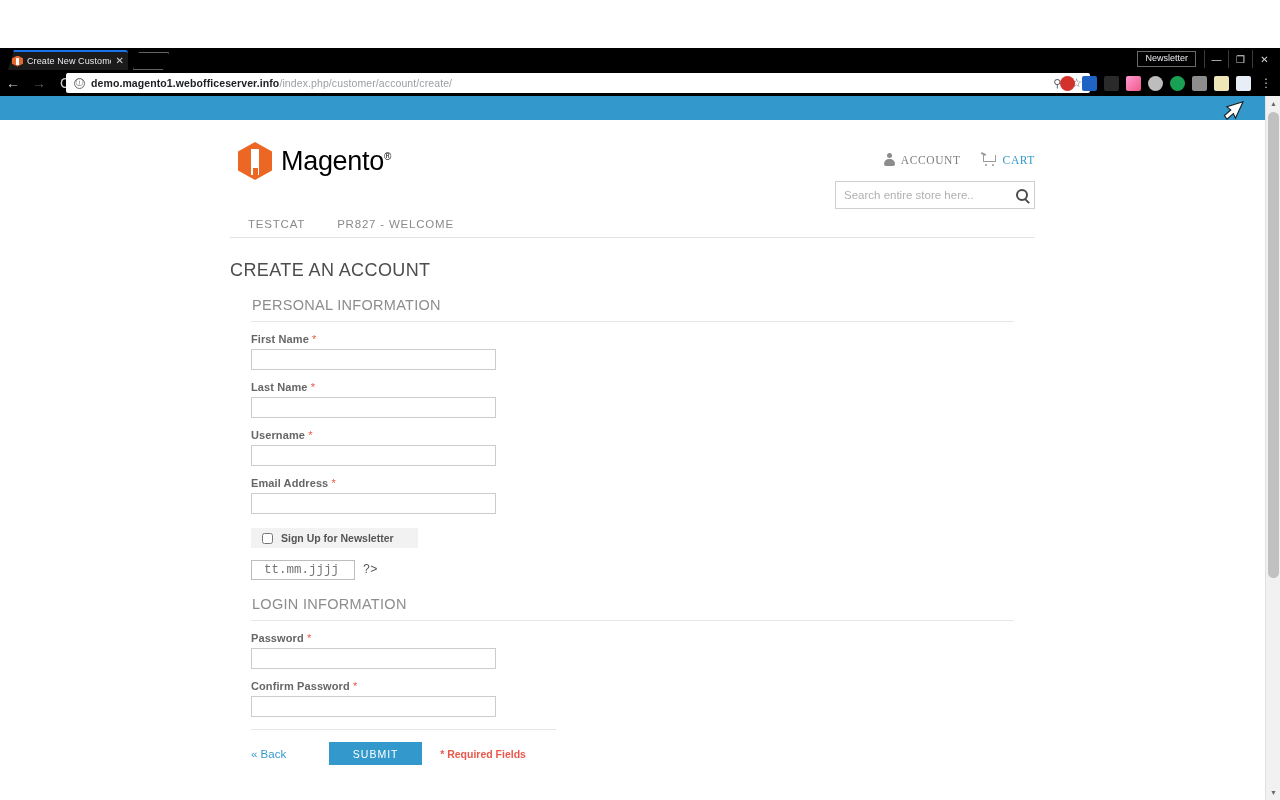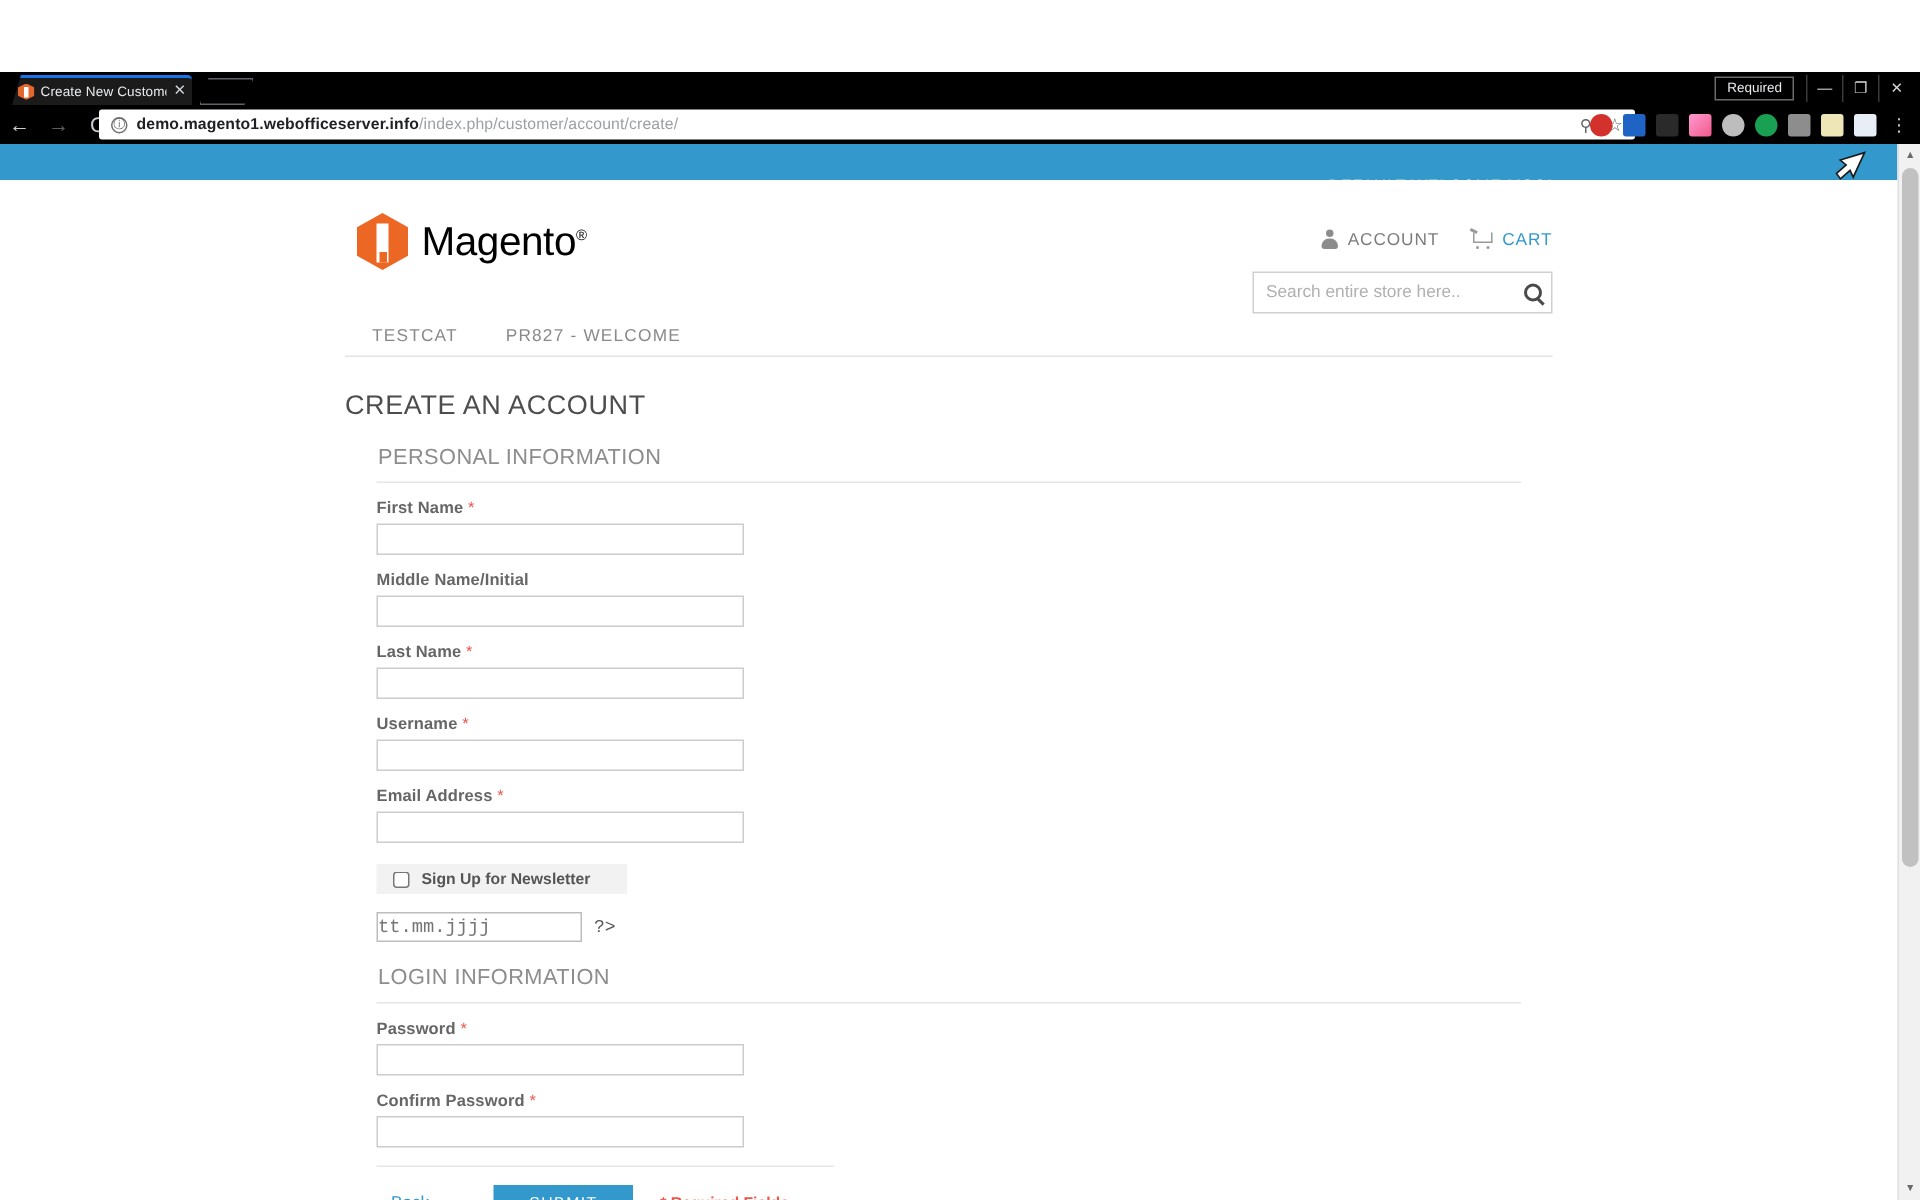--- a/index.html
+++ b/index.html
@@ -122,21 +122,21 @@
   .logo-mark .notch {
     position:absolute; left: 14.5px; top: 26px; width: 5px; height: 7px; background: #ec6723;
   }
   .logo-text { font-size: 27px; color: #000000; letter-spacing: -.3px; font-weight: 400; }
   .logo-text sup { font-size: 10px; vertical-align: super; }
 
   .top-links {
     position: absolute; right: 0; top: 33px;
     display: flex; align-items: center; gap: 20px;
   }
-  .top-link { display: flex; align-items: center; gap: 6px; font-size: 11.5px; letter-spacing: .6px; }
+  .top-link { display: flex; align-items: center; gap: 6px; font-size: 11.5px; letter-spacing: .6px; font-family: Liberation Serif, serif; }
   .top-link.account { color: #7d7d7d; }
   .top-link.cart { color: #3399cc; }
   .person-icon { width: 11px; height: 13px; position: relative; }
   .person-icon::before {
     content:""; position:absolute; left:3px; top:0; width:5px; height:5px;
     border-radius:50%; background:#8c8c8c;
   }
   .person-icon::after {
     content:""; position:absolute; left:0; top:6px; width:11px; height:7px;
     border-radius: 5px 5px 2px 2px; background:#8c8c8c;
@@ -205,23 +205,23 @@
     padding: 0 5px; color: #333;
   }
   .newsletter-row {
     margin-top: 14px; width: 167px; height: 20px; background: #f2f2f2;
     display: flex; align-items: center; gap: 8px; padding-left: 11px;
   }
   .newsletter-row input { width: 11px; height: 11px; margin:0; }
   .newsletter-row span { font-size: 10.5px; color: #555; font-weight: 700; }
   .dob-row { margin-top: 12px; display: flex; align-items: center; gap: 8px; }
   .dob-row input {
-    width: 137px; height: 20px; border: 1px solid #bdbdbd; background:#fff;
+    width: 104px; height: 20px; border: 1px solid #bdbdbd; background:#fff;
     font-family: "Liberation Mono", monospace; font-size: 12.5px; color: #333;
-    padding: 0 0; outline: none;
+    padding: 0 12px; outline: none;
   }
   .php-tail { font-family: "Liberation Mono", monospace; font-size: 12px; color: #555; }
 
   .actions {
     width: 305px; margin-left: 21px; margin-top: 12px;
     border-top: 1px solid #e6e6e6; padding-top: 12px;
     display: flex; align-items: center;
   }
   .back-link { font-size: 11.5px; color: #3399cc; }
   .submit-btn {
@@ -265,21 +265,21 @@
   <div class="chrome-top"></div>
 
   <div class="tab">
     <span class="tab-favicon"></span>
     <span class="tab-title">Create New Customer Ac</span>
     <span class="tab-close">✕</span>
   </div>
   <div class="tab-ghost"></div>
 
   <div class="win-controls">
-    <span class="profile-chip">Required</span>
+    <span class="profile-chip">Newsletter</span>
     <span class="win-btn">—</span>
     <span class="win-btn">❐</span>
     <span class="win-btn">✕</span>
   </div>
 
   <div class="toolbar">
     <span class="nav-btn">←</span>
     <span class="nav-btn disabled">→</span>
     <span class="nav-btn">C</span>
   </div>
@@ -356,24 +356,20 @@
         <h1 class="page-title">CREATE AN ACCOUNT</h1>
 
         <div class="fieldset">
           <div class="legend">PERSONAL INFORMATION</div>
 
           <div class="field">
             <label><span>First Name</span> <span class="req">*</span></label>
             <input class="txt" type="text" style="">
           </div>
 
-          <div class="field">
-            <label>Middle Name/Initial</label>
-            <input class="txt" type="text" style="">
-          </div>
 
           <div class="field">
             <label><span>Last Name</span> <span class="req">*</span></label>
             <input class="txt" type="text" style="">
           </div>
 
           <div class="field">
             <label><span>Username</span> <span class="req">*</span></label>
             <input class="txt" type="text" style="">
           </div>

